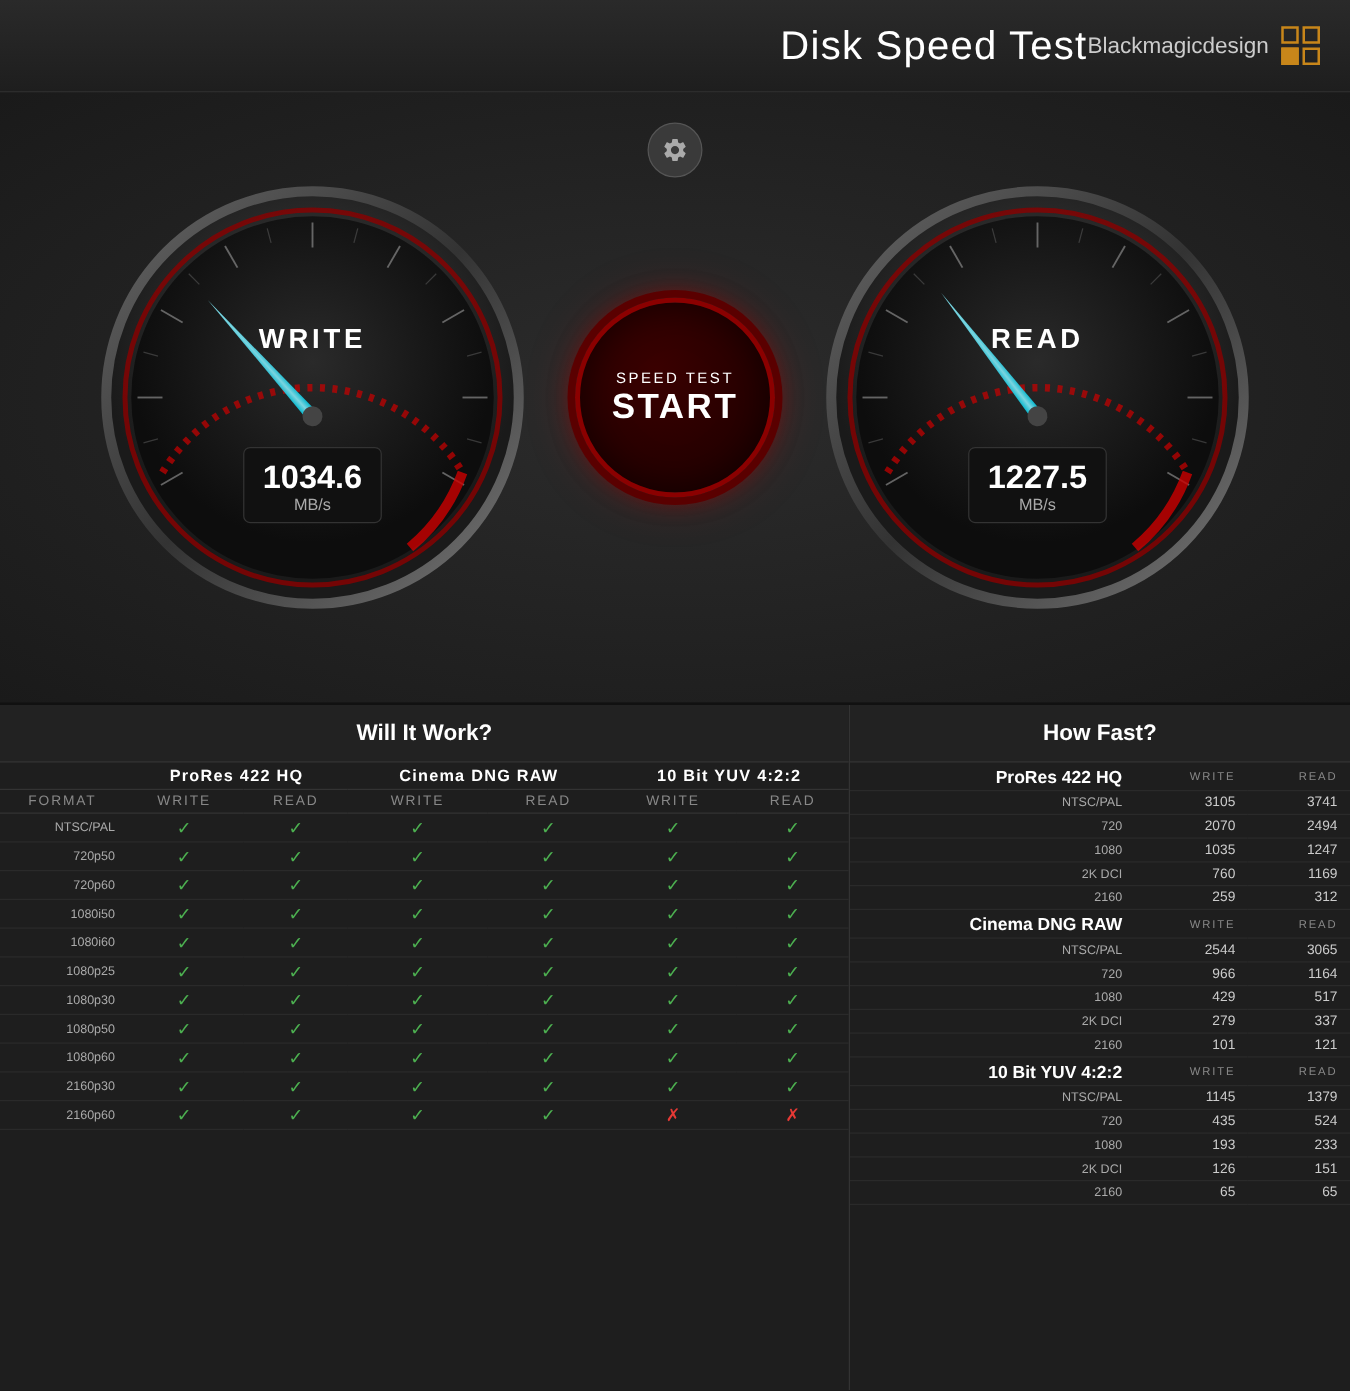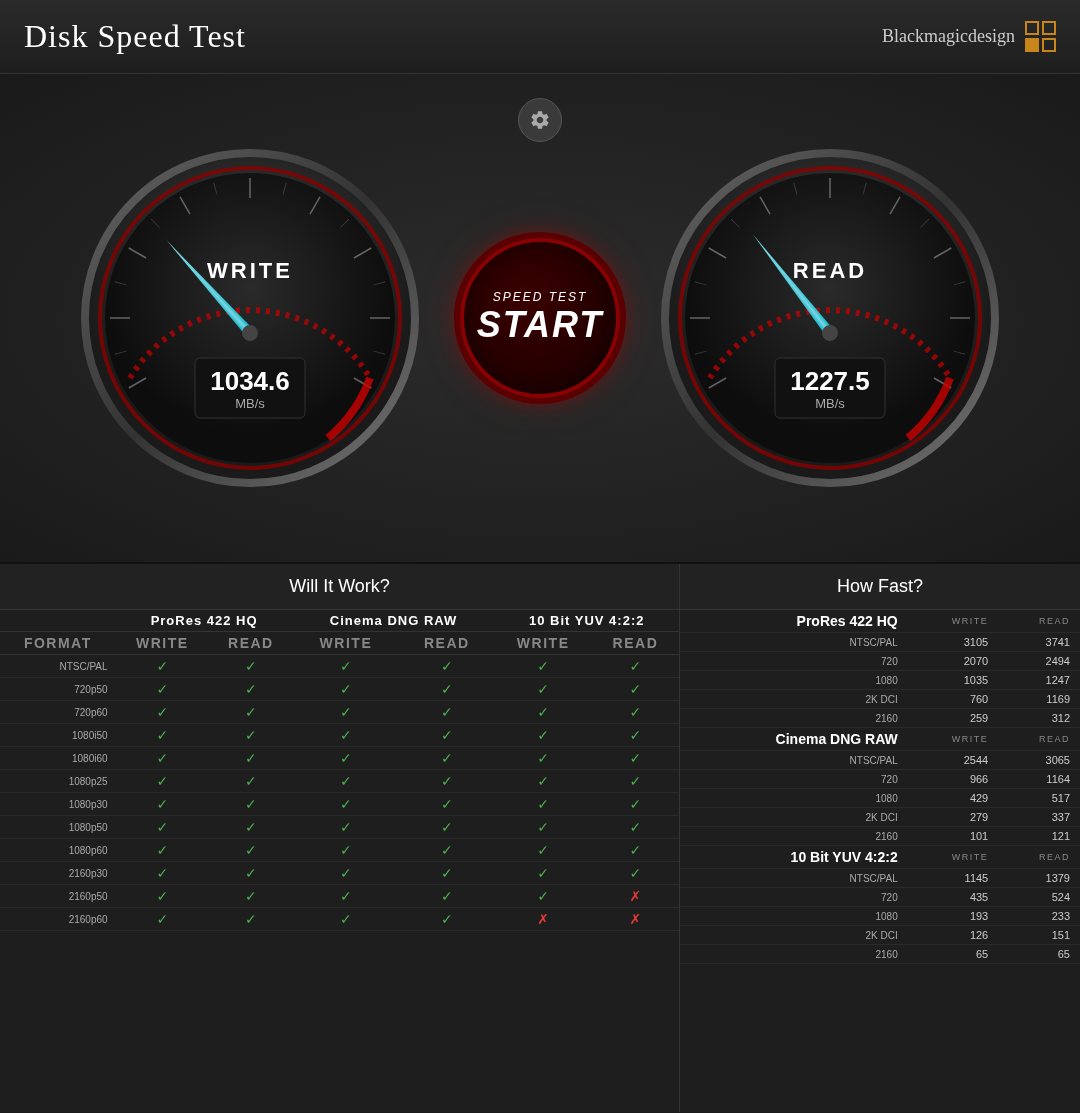--- a/index.html
+++ b/index.html
@@ -11,23 +11,22 @@
       overflow: hidden;
       color: #fff;
     }
 
     
     .header {
       background: linear-gradient(180deg, #2a2a2a 0%, #1e1e1e 100%);
       padding: 18px 24px;
       display: flex;
       align-items: center;
-      justify-content: space-between;
+      justify-content: flex-end;
       border-bottom: 1px solid #333;
-      font-family: Liberation Serif, serif;
     }
     .header-title {
       font-size: 32px;
       font-weight: 300;
       color: #fff;
       letter-spacing: 1px;
     }
     .bmd-logo {
       display: flex;
       align-items: center;
@@ -87,21 +86,20 @@
 
     
     .center-controls {
       display: flex;
       flex-direction: column;
       align-items: center;
       justify-content: flex-end;
       width: 200px;
       gap: 20px;
       position: relative;
-      font-style: italic;
     }
 
     .gear-btn {
       width: 44px;
       height: 44px;
       background: #3a3a3a;
       border-radius: 50%;
       display: flex;
       align-items: center;
       justify-content: center;
@@ -125,21 +123,21 @@
       cursor: pointer;
       outline: 6px solid #5a0000;
     }
     .start-btn-label {
       font-size: 12px;
       color: #fff;
       letter-spacing: 2px;
       font-weight: 400;
     }
     .start-btn-text {
-      font-size: 36px;
+      font-size: 28px;
       font-weight: 700;
       color: #fff;
       letter-spacing: 2px;
     }
 
     
     .data-section {
       display: flex;
       background: #1e1e1e;
       height: calc(1113px - 490px - 75px);
@@ -154,21 +152,21 @@
 
     .how-fast {
       flex: 1;
       padding: 0;
     }
 
     .section-header {
       text-align: center;
       padding: 12px;
       font-size: 18px;
-      font-weight: 400;
+      font-weight: 700;
       color: #fff;
       background: #222;
       border-bottom: 1px solid #333;
     }
 
     
     .wiw-table {
       width: 100%;
       border-collapse: collapse;
       font-size: 11px;
@@ -195,25 +193,24 @@
       font-size: 10px;
       padding-right: 8px;
     }
     .wiw-table .group-header {
       font-size: 13px;
       font-weight: 700;
       color: #fff;
       text-align: center;
     }
     .wiw-table .sub-header {
-      font-size: 14px;
+      font-size: 11px;
       letter-spacing: 1.5px;
       color: #888;
       text-transform: uppercase;
-      font-weight: bold;
     }
     .check { color: #4caf50; font-size: 14px; }
     .cross { color: #e53935; font-size: 14px; }
 
     
     .hf-table {
       width: 100%;
       border-collapse: collapse;
       font-size: 11px;
     }
@@ -523,29 +520,20 @@
           <tr>
             <td class="format-label">2160p30</td>
             <td><span class="check">✓</span></td>
             <td><span class="check">✓</span></td>
             <td><span class="check">✓</span></td>
             <td><span class="check">✓</span></td>
             <td><span class="check">✓</span></td>
             <td><span class="check">✓</span></td>
           </tr>
           <tr>
-            <td class="format-label">2160p50</td>
-            <td><span class="check">✓</span></td>
-            <td><span class="check">✓</span></td>
-            <td><span class="check">✓</span></td>
-            <td><span class="check">✓</span></td>
-            <td><span class="check">✓</span></td>
-            <td><span class="cross">✗</span></td>
-          </tr>
-          <tr>
             <td class="format-label">2160p60</td>
             <td><span class="check">✓</span></td>
             <td><span class="check">✓</span></td>
             <td><span class="check">✓</span></td>
             <td><span class="check">✓</span></td>
             <td><span class="cross">✗</span></td>
             <td><span class="cross">✗</span></td>
           </tr>
         </tbody>
     </table>

